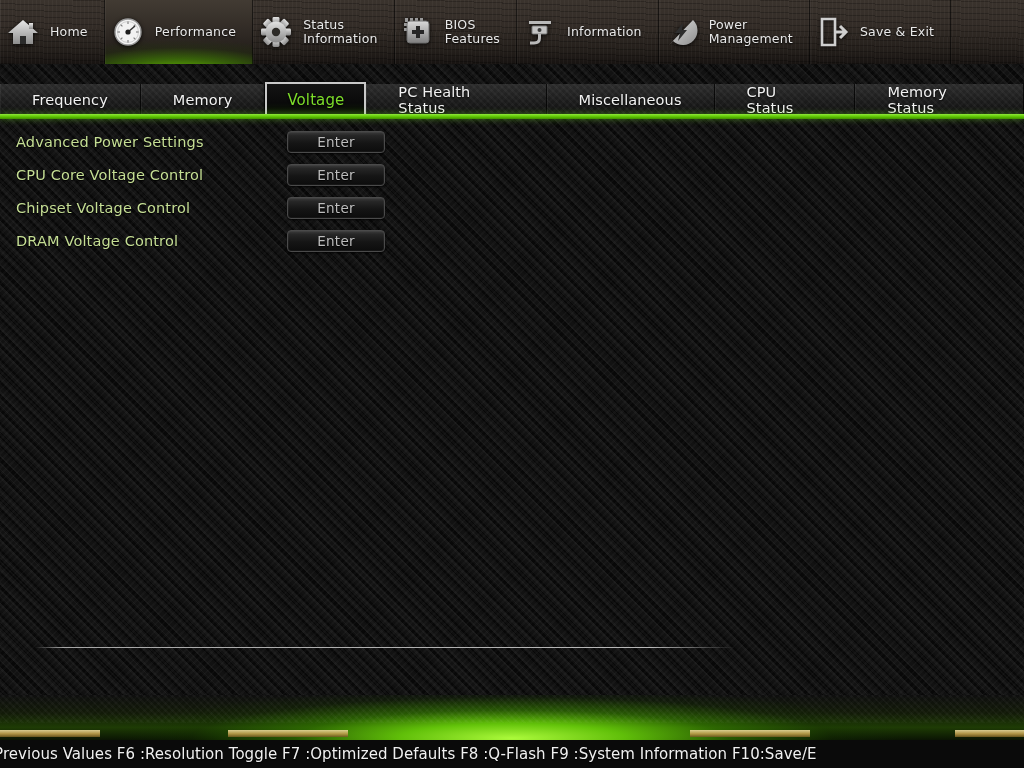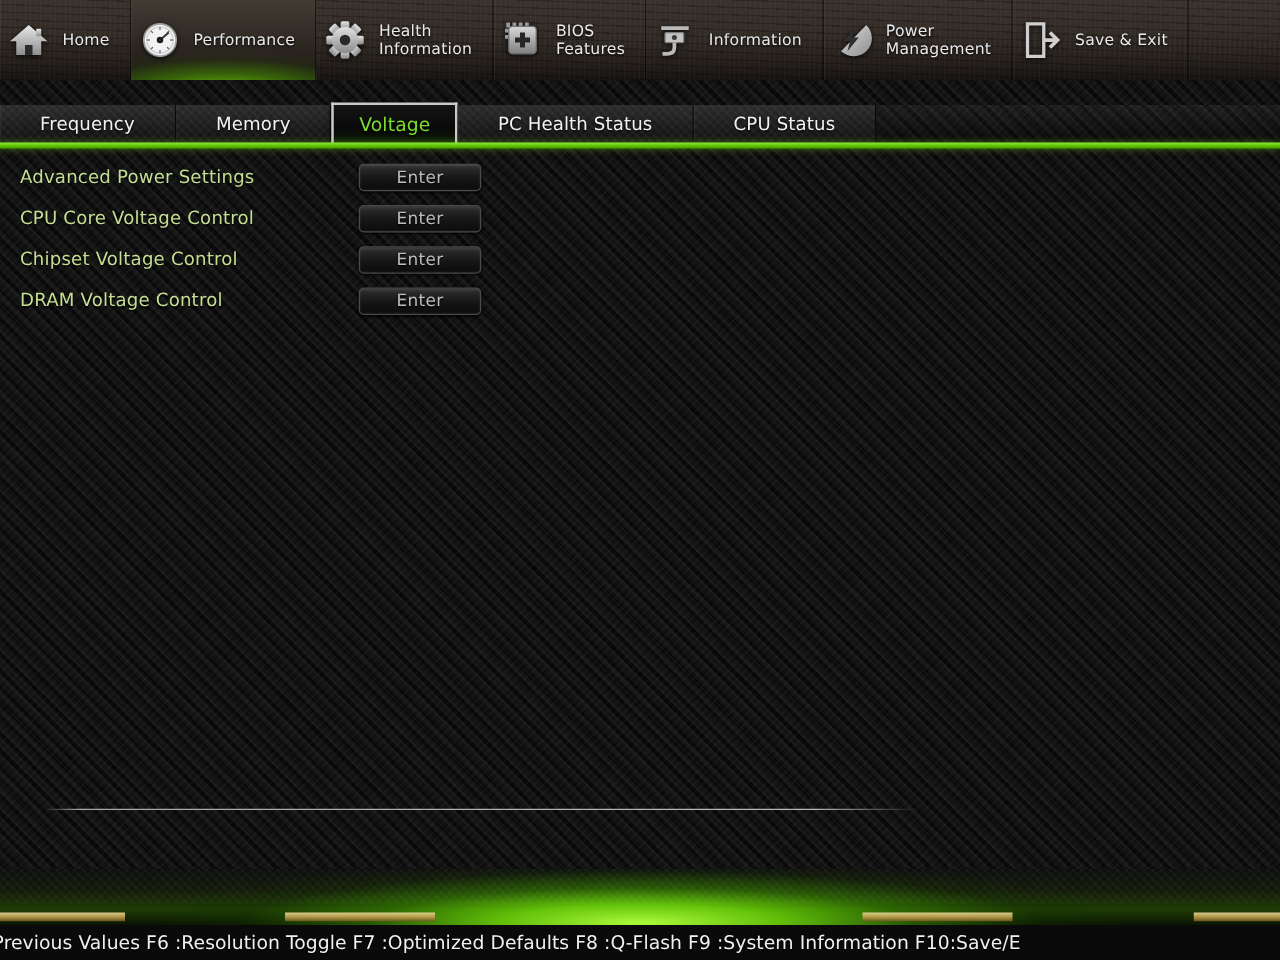--- a/index.html
+++ b/index.html
@@ -225,21 +225,21 @@
               <rect x="25" y="14.5" width="8" height="7" rx="1.4"></rect>
             <rect x="6" y="6" width="7.5" height="7" rx="1.4" transform="rotate(-45 9.75 9.5)"></rect>
             <rect x="22.5" y="6" width="7.5" height="7" rx="1.4" transform="rotate(45 26.25 9.5)"></rect>
             <rect x="6" y="23" width="7.5" height="7" rx="1.4" transform="rotate(45 9.75 26.5)"></rect>
             <rect x="22.5" y="23" width="7.5" height="7" rx="1.4" transform="rotate(-45 26.25 26.5)"></rect>
             <circle cx="18" cy="18" r="10.5"></circle>
           </g>
           <circle cx="18" cy="18" r="4.2" fill="#2c2a27"></circle>
         </svg>
       </span>
-      <span class="nlabel">Health
+      <span class="nlabel">Status
 Information</span>
     </div>
 
     <div class="navitem">
       <span class="navicon">
         <svg viewBox="0 0 36 36">
           <defs>
               <linearGradient id="gc" x1="0" y1="0" x2="0" y2="1">
             <stop offset="0" stop-color="#d9d9d9"></stop>
                 <stop offset="1" stop-color="#7f7f7f"></stop>
@@ -300,21 +300,23 @@
       <span class="nlabel">Save &amp; Exit</span>
     </div>
   </div>
 
   <div id="tabstrip">
     <div id="tabsbg" class="weave"></div>
     <div class="tab">Frequency</div>
     <div class="tab">Memory</div>
     <div class="tab active">Voltage</div>
     <div class="tab">PC Health Status</div>
+    <div class="tab">Miscellaneous</div>
     <div class="tab">CPU Status</div>
+    <div class="tab">Memory Status</div>
   </div>
   <div id="greenrule"></div>
 
   <div id="content">
 
     <div class="row" style="top:6px;">
       <span class="rlabel">Advanced Power Settings</span>
       <span class="enterbtn">Enter</span>
     </div>
 

